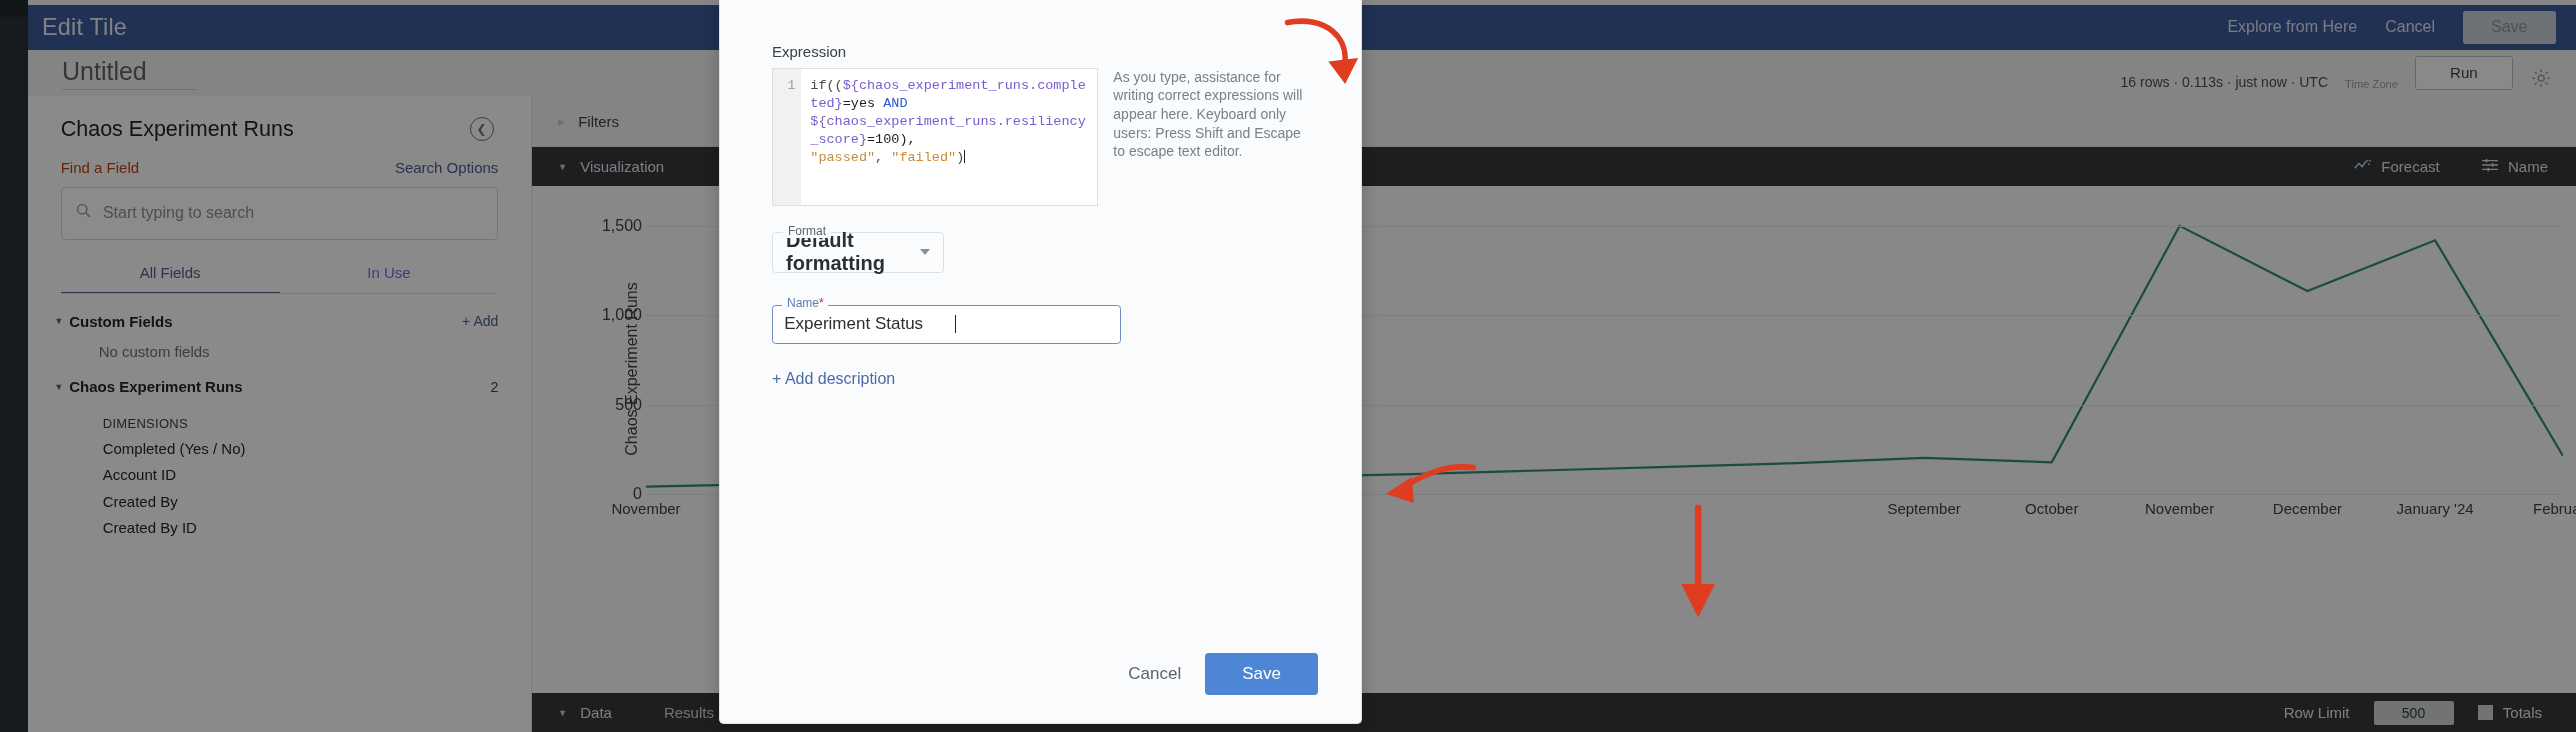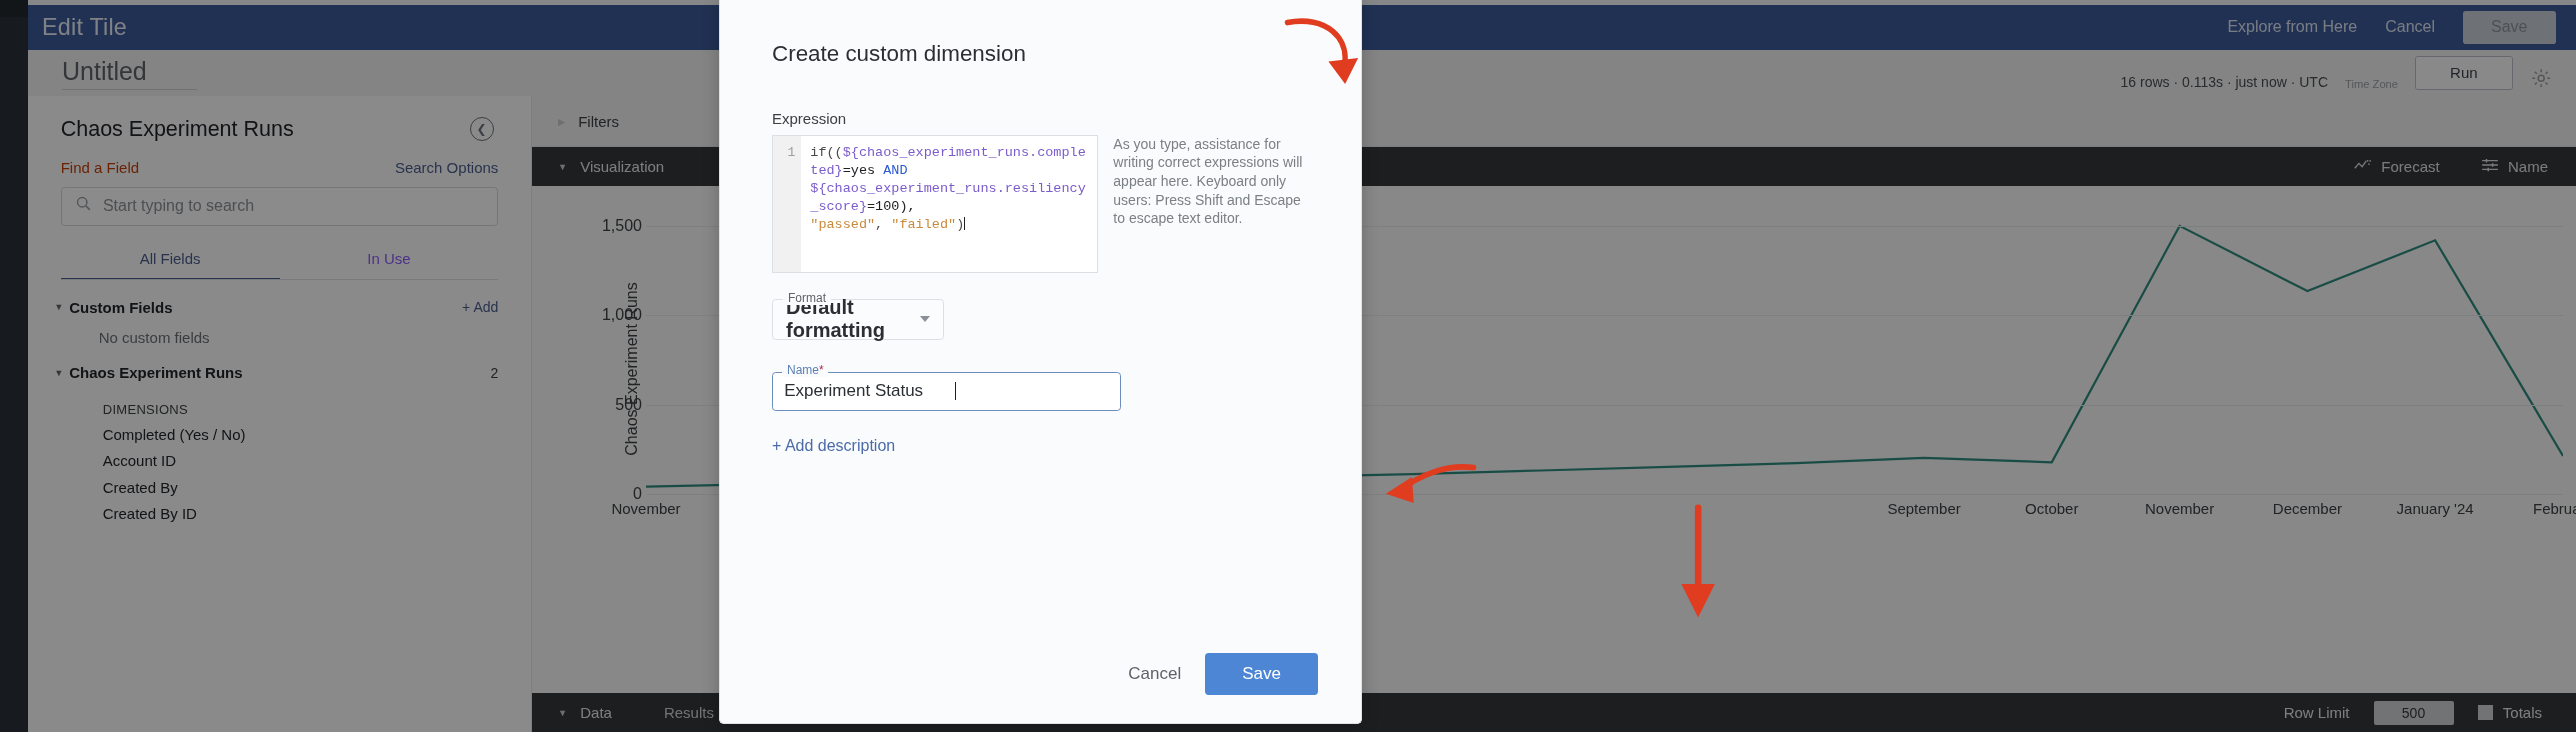--- a/index.html
+++ b/index.html
@@ -92,21 +92,21 @@
     border: 1.4px solid #6c727a; display: flex; align-items: center;
     justify-content: center; color: #6c727a; font-size: 12px;
   }
   .fp-row {
     display: flex; align-items: center; justify-content: space-between;
     padding: 0 14px 11.2px 14px;
   }
   .fp-find { font-size: 15px; color: #c2410c; }
   .fp-search-opts { font-size: 15px; color: #4b5e8e; }
   .search-box {
-    margin: 0 14px; height: 39px; border: 0.9px solid #d3d6da; border-radius: 3.7px;
+    margin: 0 14px; height: 53px; border: 0.9px solid #d3d6da; border-radius: 3.7px;
     display: flex; align-items: center; gap: 11.2px; padding: 0 13px;
     background: #fdfdfd;
   }
   .search-glyph { color: #9aa0a6; font-size: 17px; }
   .search-ph { color: #8b9096; font-size: 16px; }
   .fp-tabs {
     display: flex; margin: 24px 14px 0 14px; border-bottom: 0.9px solid #dcdfe3;
   }
   .fp-tab {
     flex: 1; text-align: center; padding-bottom: 11.2px; font-size: 15px;
@@ -434,21 +434,20 @@
             <span>Totals</span>
           </span>
         </div>
       </div>
     </div>
   </div>
 
   <div id="explore-dim"></div>
 
   <div class="modal">
-    <div class="modal-title">Create custom dimension</div>
 
     <div class="modal-body">
       <div class="expr-label">Expression</div>
       <div class="expr-row">
         <div class="expr-editor">
           <div class="gutter">1</div>
           <div class="code"><span class="c-fn">if((</span><span class="c-field">${chaos_experiment_runs.completed}</span><span class="c-num">=yes</span> <span class="c-kw">AND</span>
 <span class="c-field">${chaos_experiment_runs.resiliency_score}</span><span class="c-num">=100),</span>
 <span class="c-str">"passed"</span><span class="c-fn">, </span><span class="c-str">"failed"</span><span class="c-fn">)</span><span class="caretbar"></span></div>
         </div>

